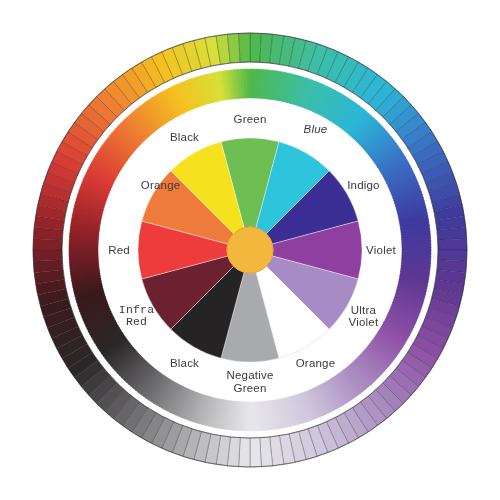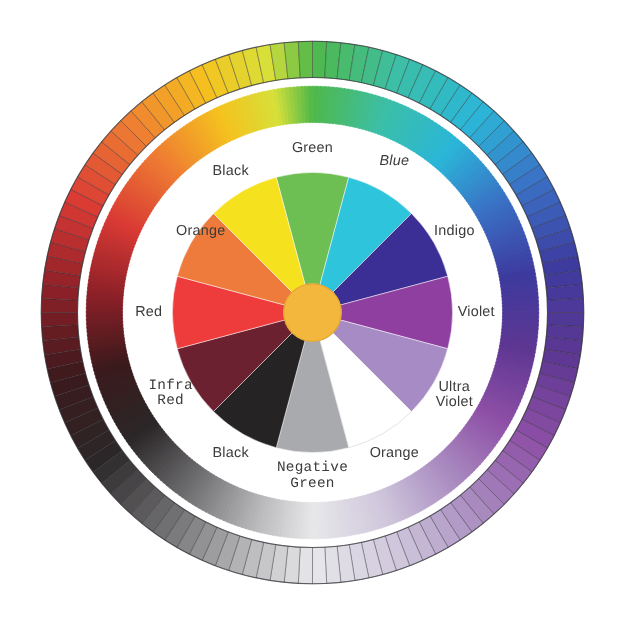--- a/index.html
+++ b/index.html
@@ -554,21 +554,21 @@
   </svg>
 
   <div id="labels">
       <div class="lbl" style="left: 250px; top: 119px;">Green</div>
       <div class="lbl" style="left: 315.5px; top: 129px; font-style: italic;">Blue</div>
       <div class="lbl" style="left: 363.449px; top: 184.5px;">Indigo</div>
       <div class="lbl" style="left: 381px; top: 250px;">Violet</div>
       <div class="lbl" style="left: 363.449px; top: 315.5px;">Ultra
 Violet</div>
       <div class="lbl" style="left: 315.5px; top: 363.449px;">Orange</div>
-      <div class="lbl" style="left: 250px; top: 381px; font-family: Liberation Mono, monospace;">Negative
+      <div class="lbl" style="left: 250px; top: 381px;">Negative
 Green</div>
       <div class="lbl" style="left: 184.5px; top: 363.449px;">Black</div>
       <div class="lbl" style="left: 136.551px; top: 315.5px; font-family: Liberation Mono, monospace;">Infra
 Red</div>
       <div class="lbl" style="left: 119px; top: 250px;">Red</div>
       <div class="lbl" style="left: 136.551px; top: 184.5px; margin-left: 24px;">Orange</div>
       <div class="lbl" style="left: 184.5px; top: 136.551px;">Black</div>
     </div>
 </div>
 

